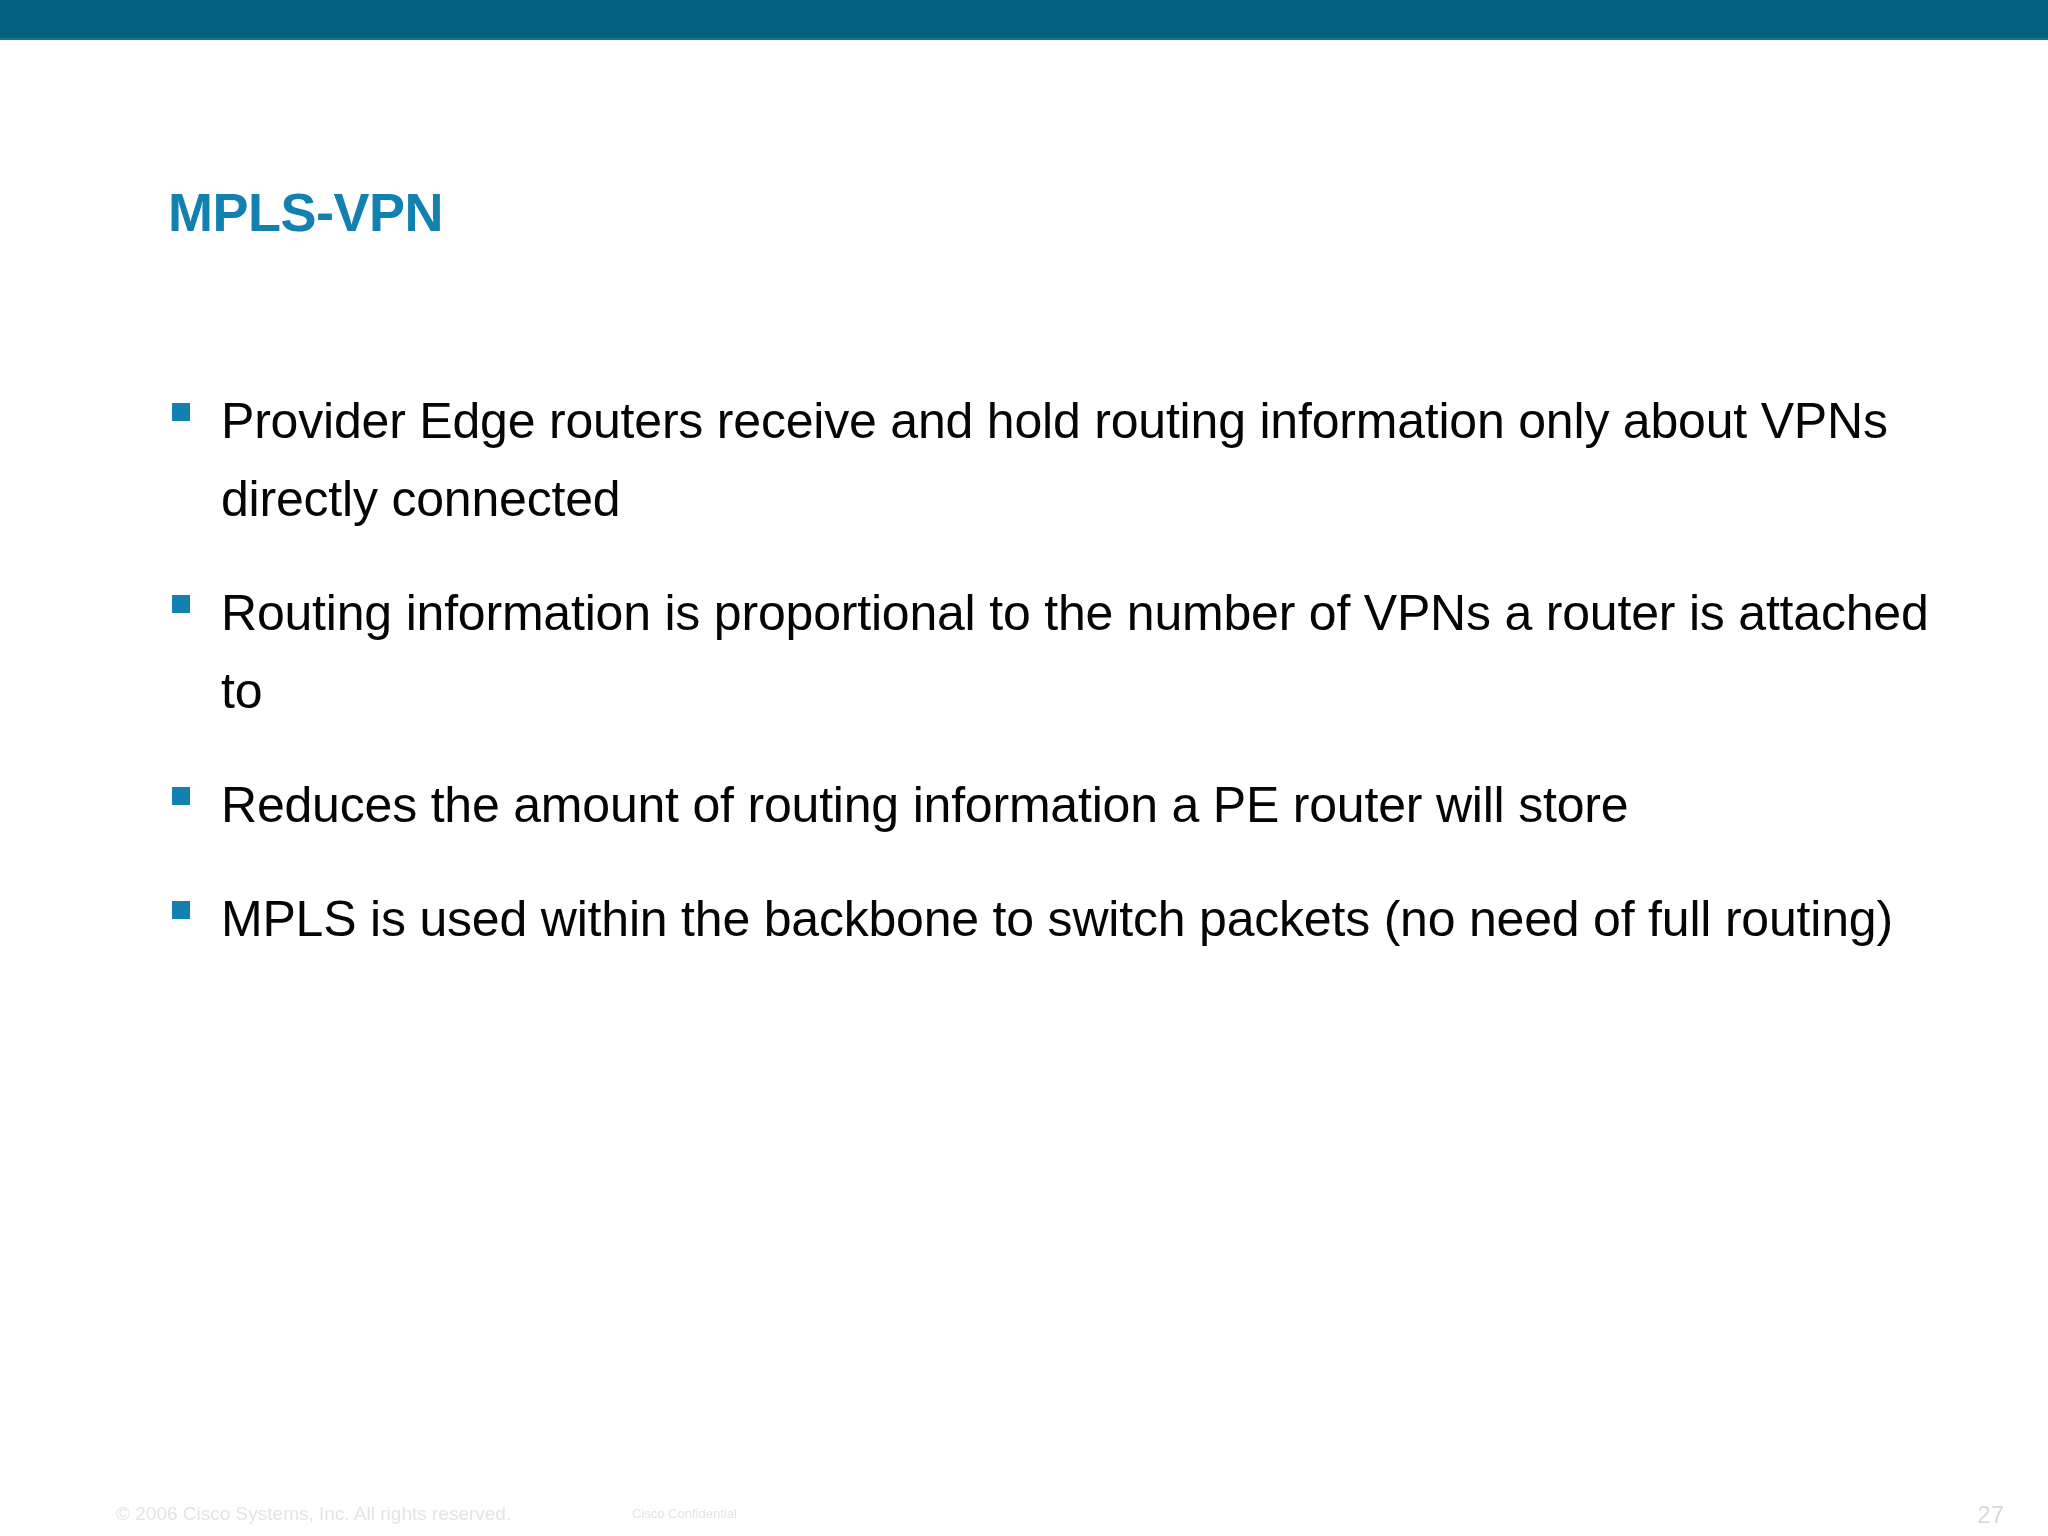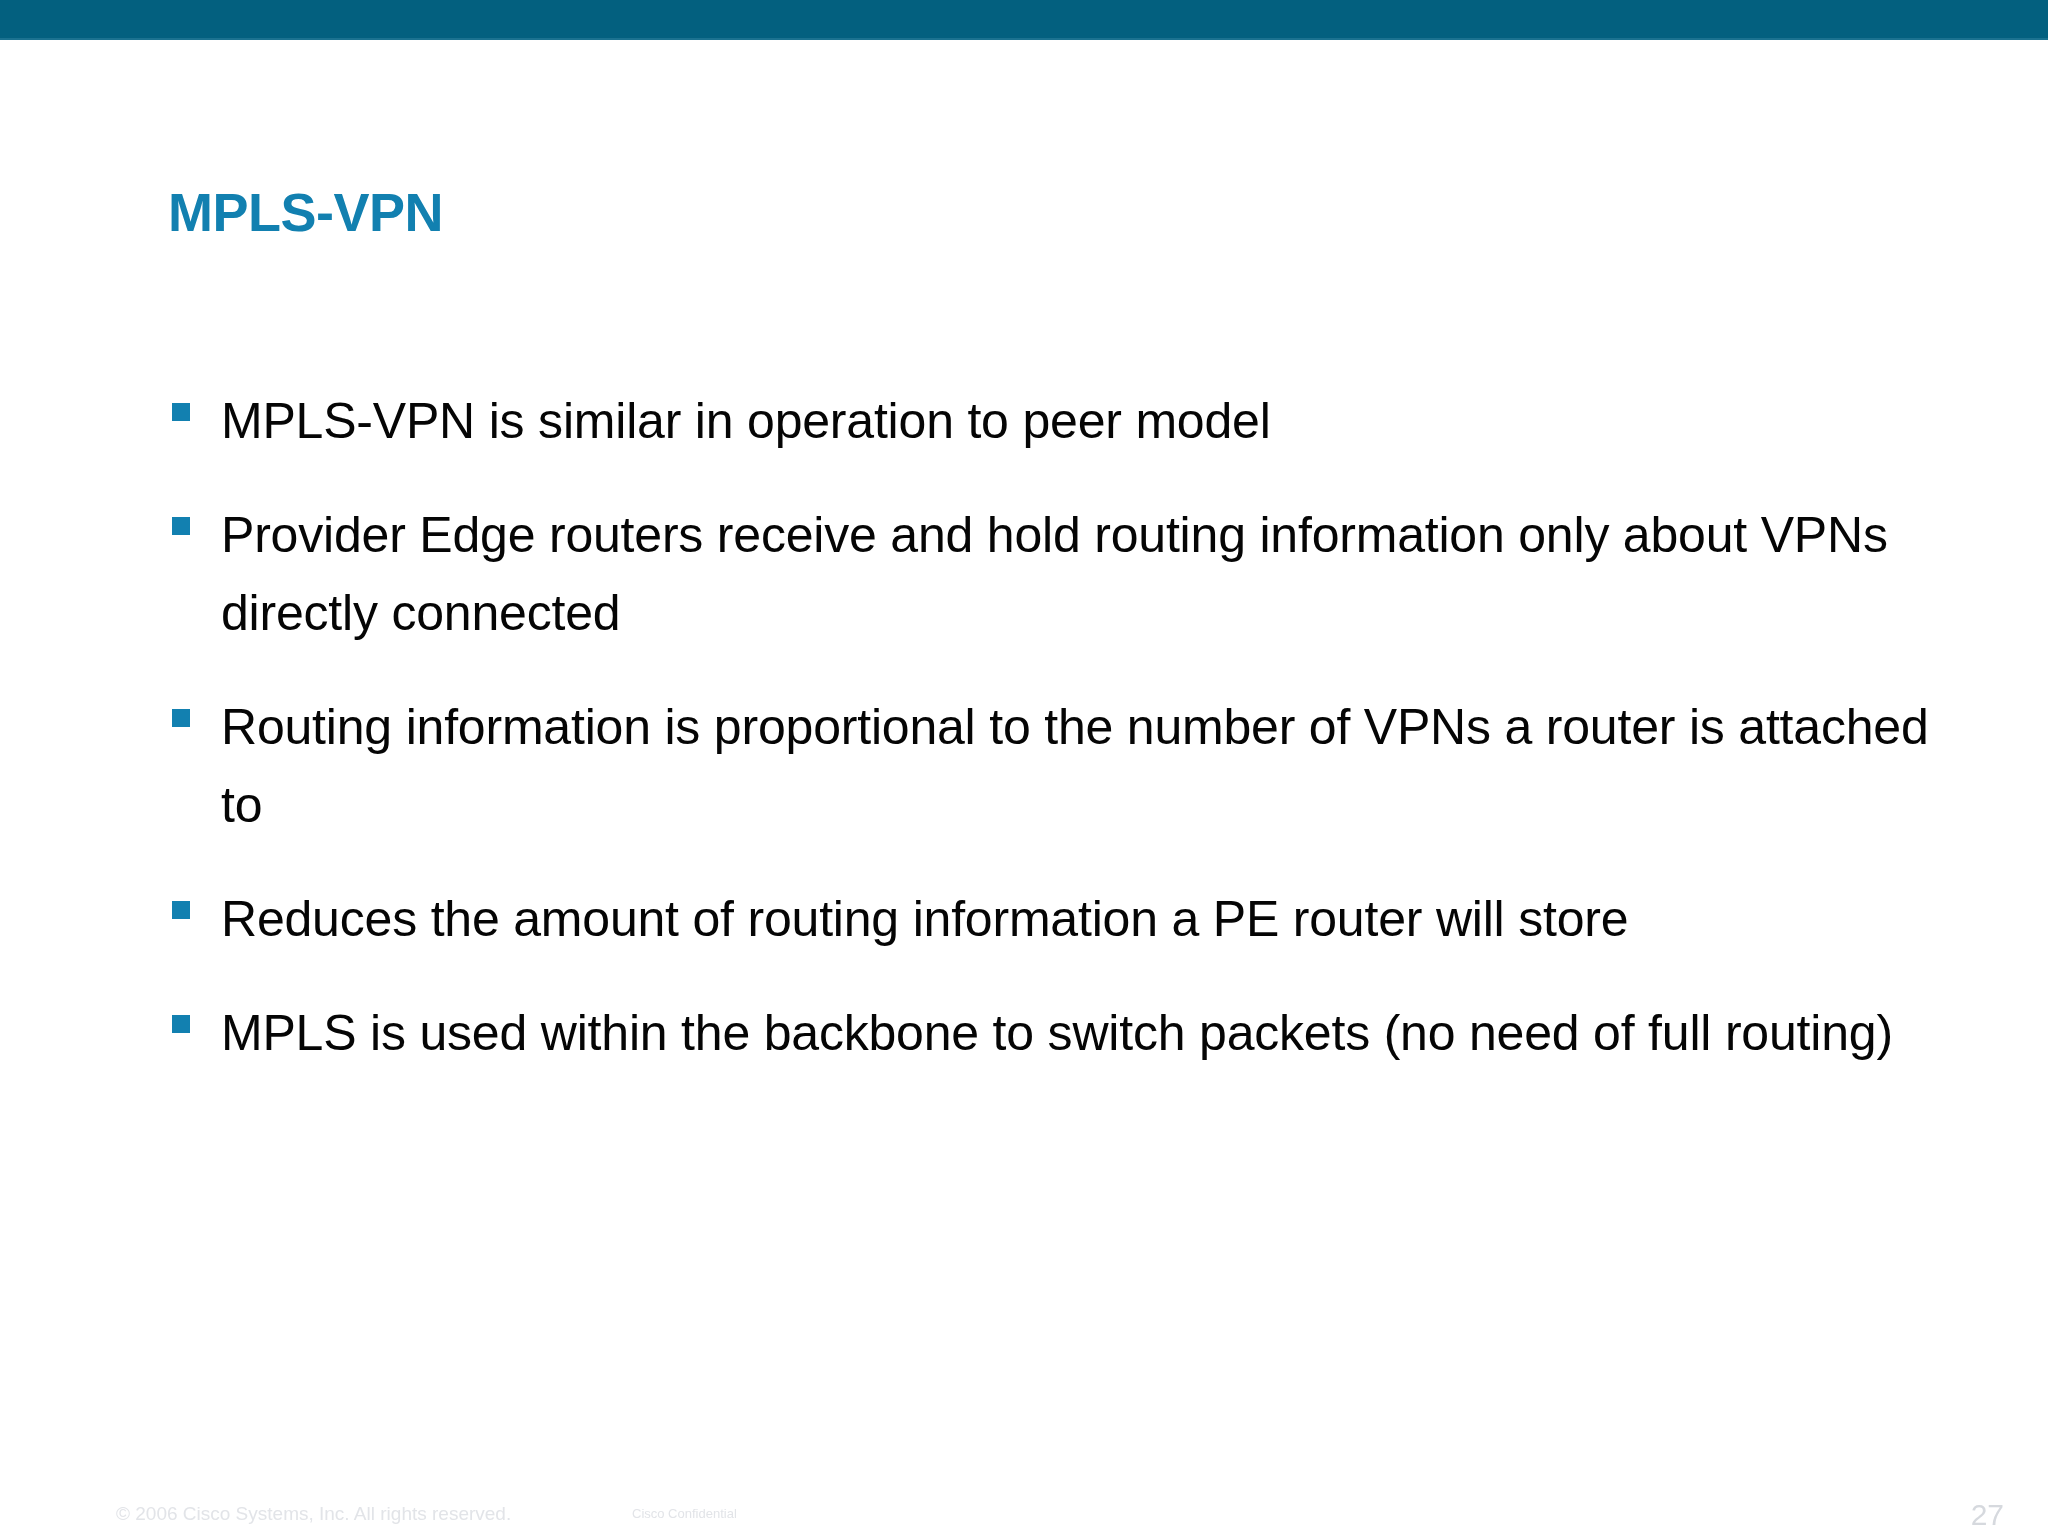--- a/index.html
+++ b/index.html
@@ -102,42 +102,38 @@
     top: 4px;
     font-size: 13px;
     line-height: 24px;
     color: #E2E4E8;
     white-space: nowrap;
   }
   .footer-pagenum {
     position: absolute;
     right: 52px;
     top: 0px;
-    font-size: 30px;
+    font-size: 24px;
     line-height: 34px;
     color: #D6D9DE;
     white-space: nowrap;
   }
 </style>
 </head>
 <body>
 
 <div class="slide">
 
   <div class="top-band"></div>
   <div class="top-band-edge"></div>
 
   <h1 class="title">MPLS-VPN</h1>
 
   <div class="bullets">
 
-    <div class="bullet-item">
-      <span class="bullet-marker"></span>
-      <div class="bullet-text">MPLS-VPN is similar in operation to peer model</div>
-    </div>
 
     <div class="bullet-item">
       <span class="bullet-marker"></span>
       <div class="bullet-text">Provider Edge routers receive and hold routing information only about VPNs directly connected</div>
     </div>
 
     <div class="bullet-item">
       <span class="bullet-marker"></span>
       <div class="bullet-text">Routing information is proportional to the number of VPNs a router is attached to</div>
     </div>

